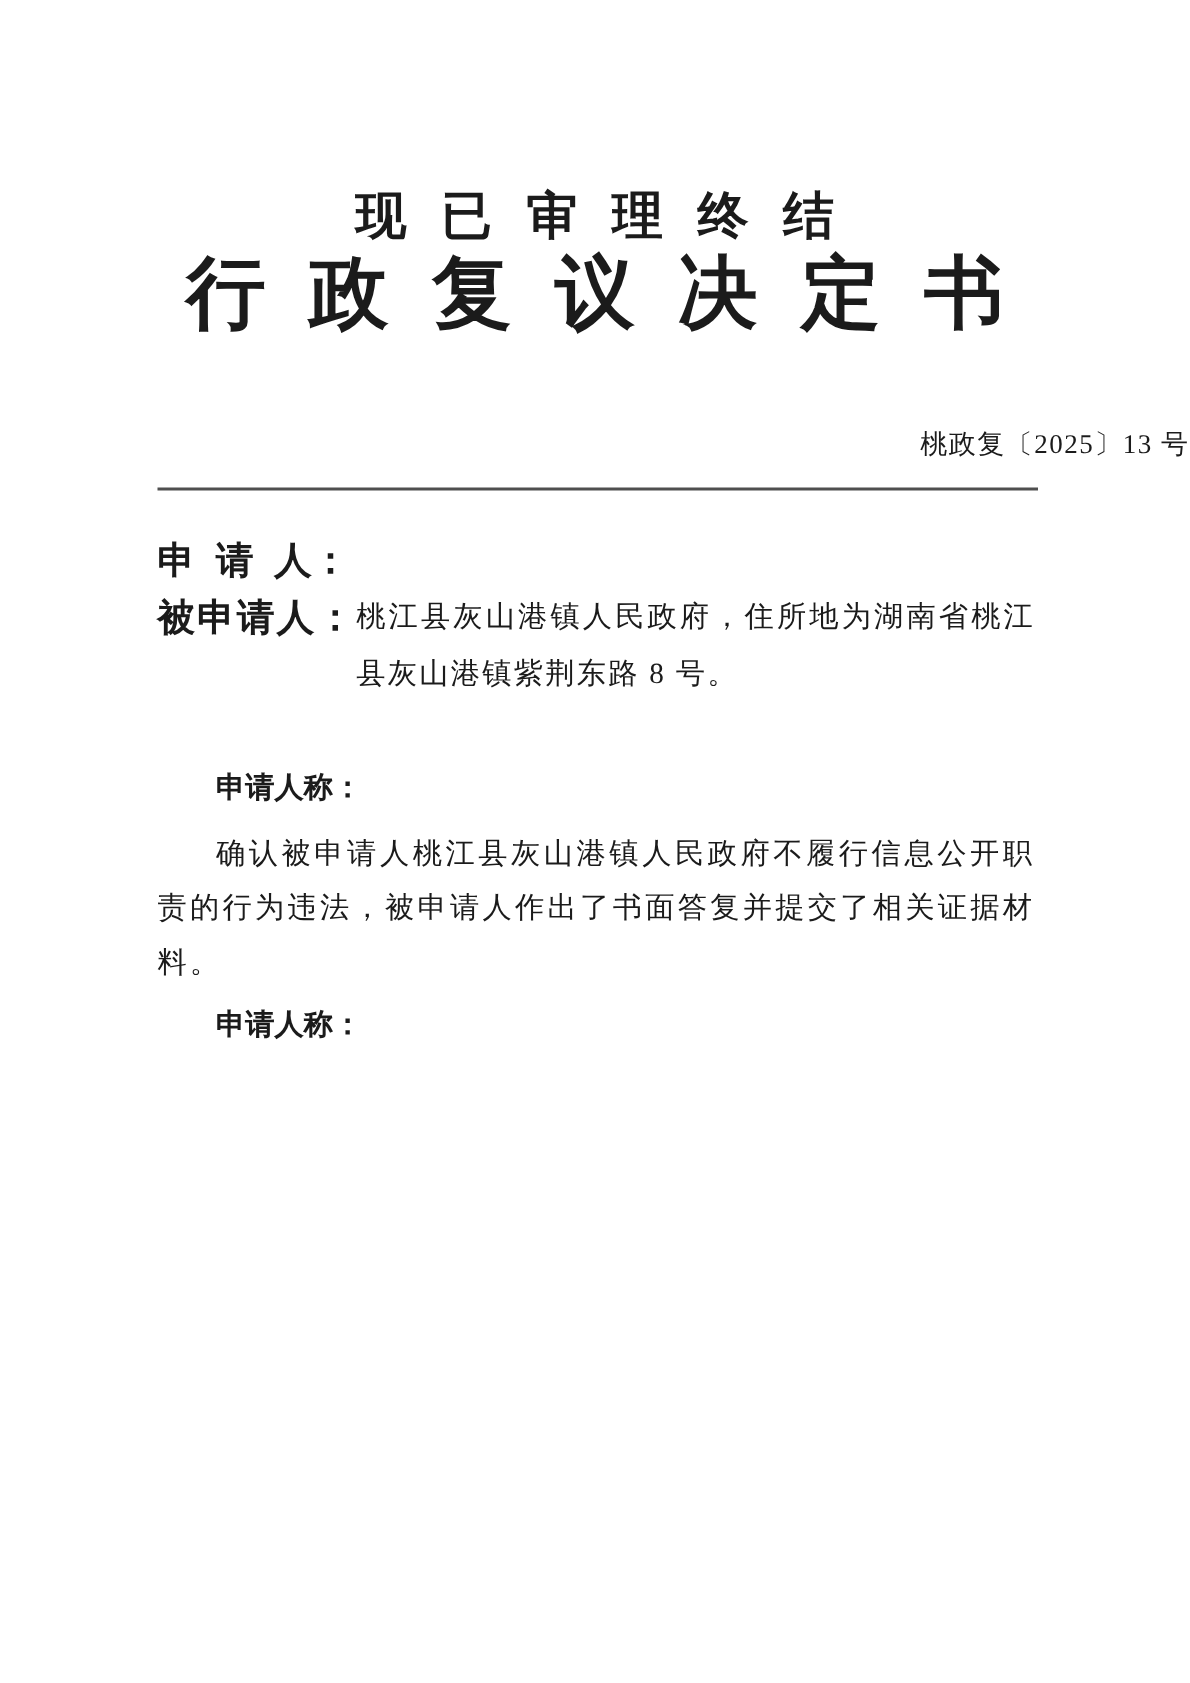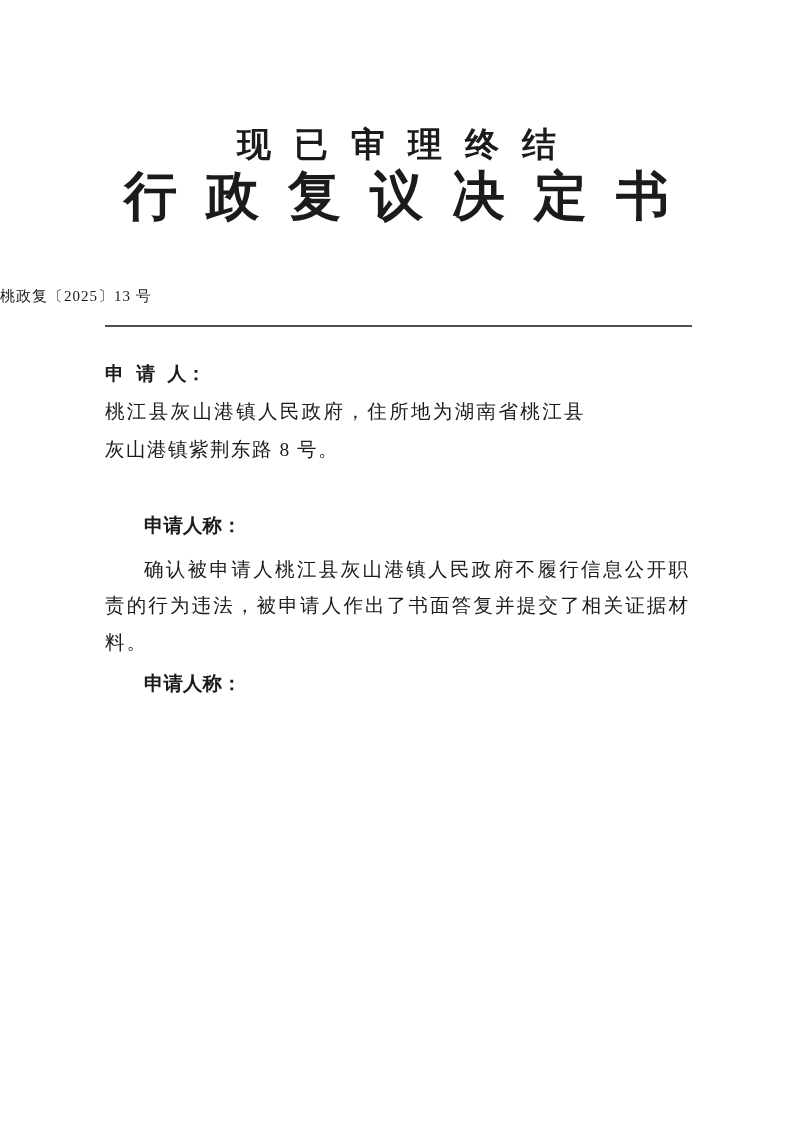--- a/index.html
+++ b/index.html
@@ -29,39 +29,40 @@
     font-size: 53px;
     line-height: 60px;
     font-weight: bold;
     letter-spacing: 29px;
     padding-left: 29px;
     font-family: Liberation Sans, sans-serif;
     white-space: nowrap;
   }
   .docnum {
     margin-top: 58px;
-    text-align: left;
-    font-size: 15px;
+    text-align: right;
+    font-size: 18px;
     line-height: 24px;
     letter-spacing: 1px;
+    margin-left: 44px;
   }
   .rule {
     margin-top: 17px;
     margin-left: 105px;
     width: 587px;
     height: 2px;
     background: #4f4f4f;
   }
 
   .parties { margin: 28px 103px 0 105px; }
   .party-row { display: flex; font-size: 19.5px; line-height: 38px; }
   .party-label {
     flex: 0 0 105px;
     font-weight: bold;
-    font-size: 19px;
+    font-size: 25px;
     font-family: "Liberation Sans", "DejaVu Sans", sans-serif;
     white-space: nowrap;
   }
   .applicant .party-label { word-spacing: 7px; }
   .respondent .party-label { letter-spacing: 1.5px; }
   .party-value {
     width: 480px;
     text-align: justify;
     text-justify: inter-character;
     letter-spacing: 1.5px;
@@ -96,20 +97,21 @@
 
   <div class="docnum">桃政复〔2025〕13 号</div>
 
   <div class="rule"></div>
 
   <div class="parties">
     <div class="party-row applicant">
       <span class="party-label">申 请 人：</span>
     </div>
     <div class="party-row respondent">
+      <span class="party-label">被申请人：</span>
       <span class="party-value">桃江县灰山港镇人民政府，住所地为湖南省桃江县灰山港镇紫荆东路 8 号。</span>
     </div>
   </div>
 
   <div class="content">
 
     <p class="heading heading-request">申请人称：</p>
 
     <p class="para para-request">确认被申请人桃江县灰山港镇人民政府不履行信息公开职责的行为违法，被申请人作出了书面答复并提交了相关证据材料。</p>
 

